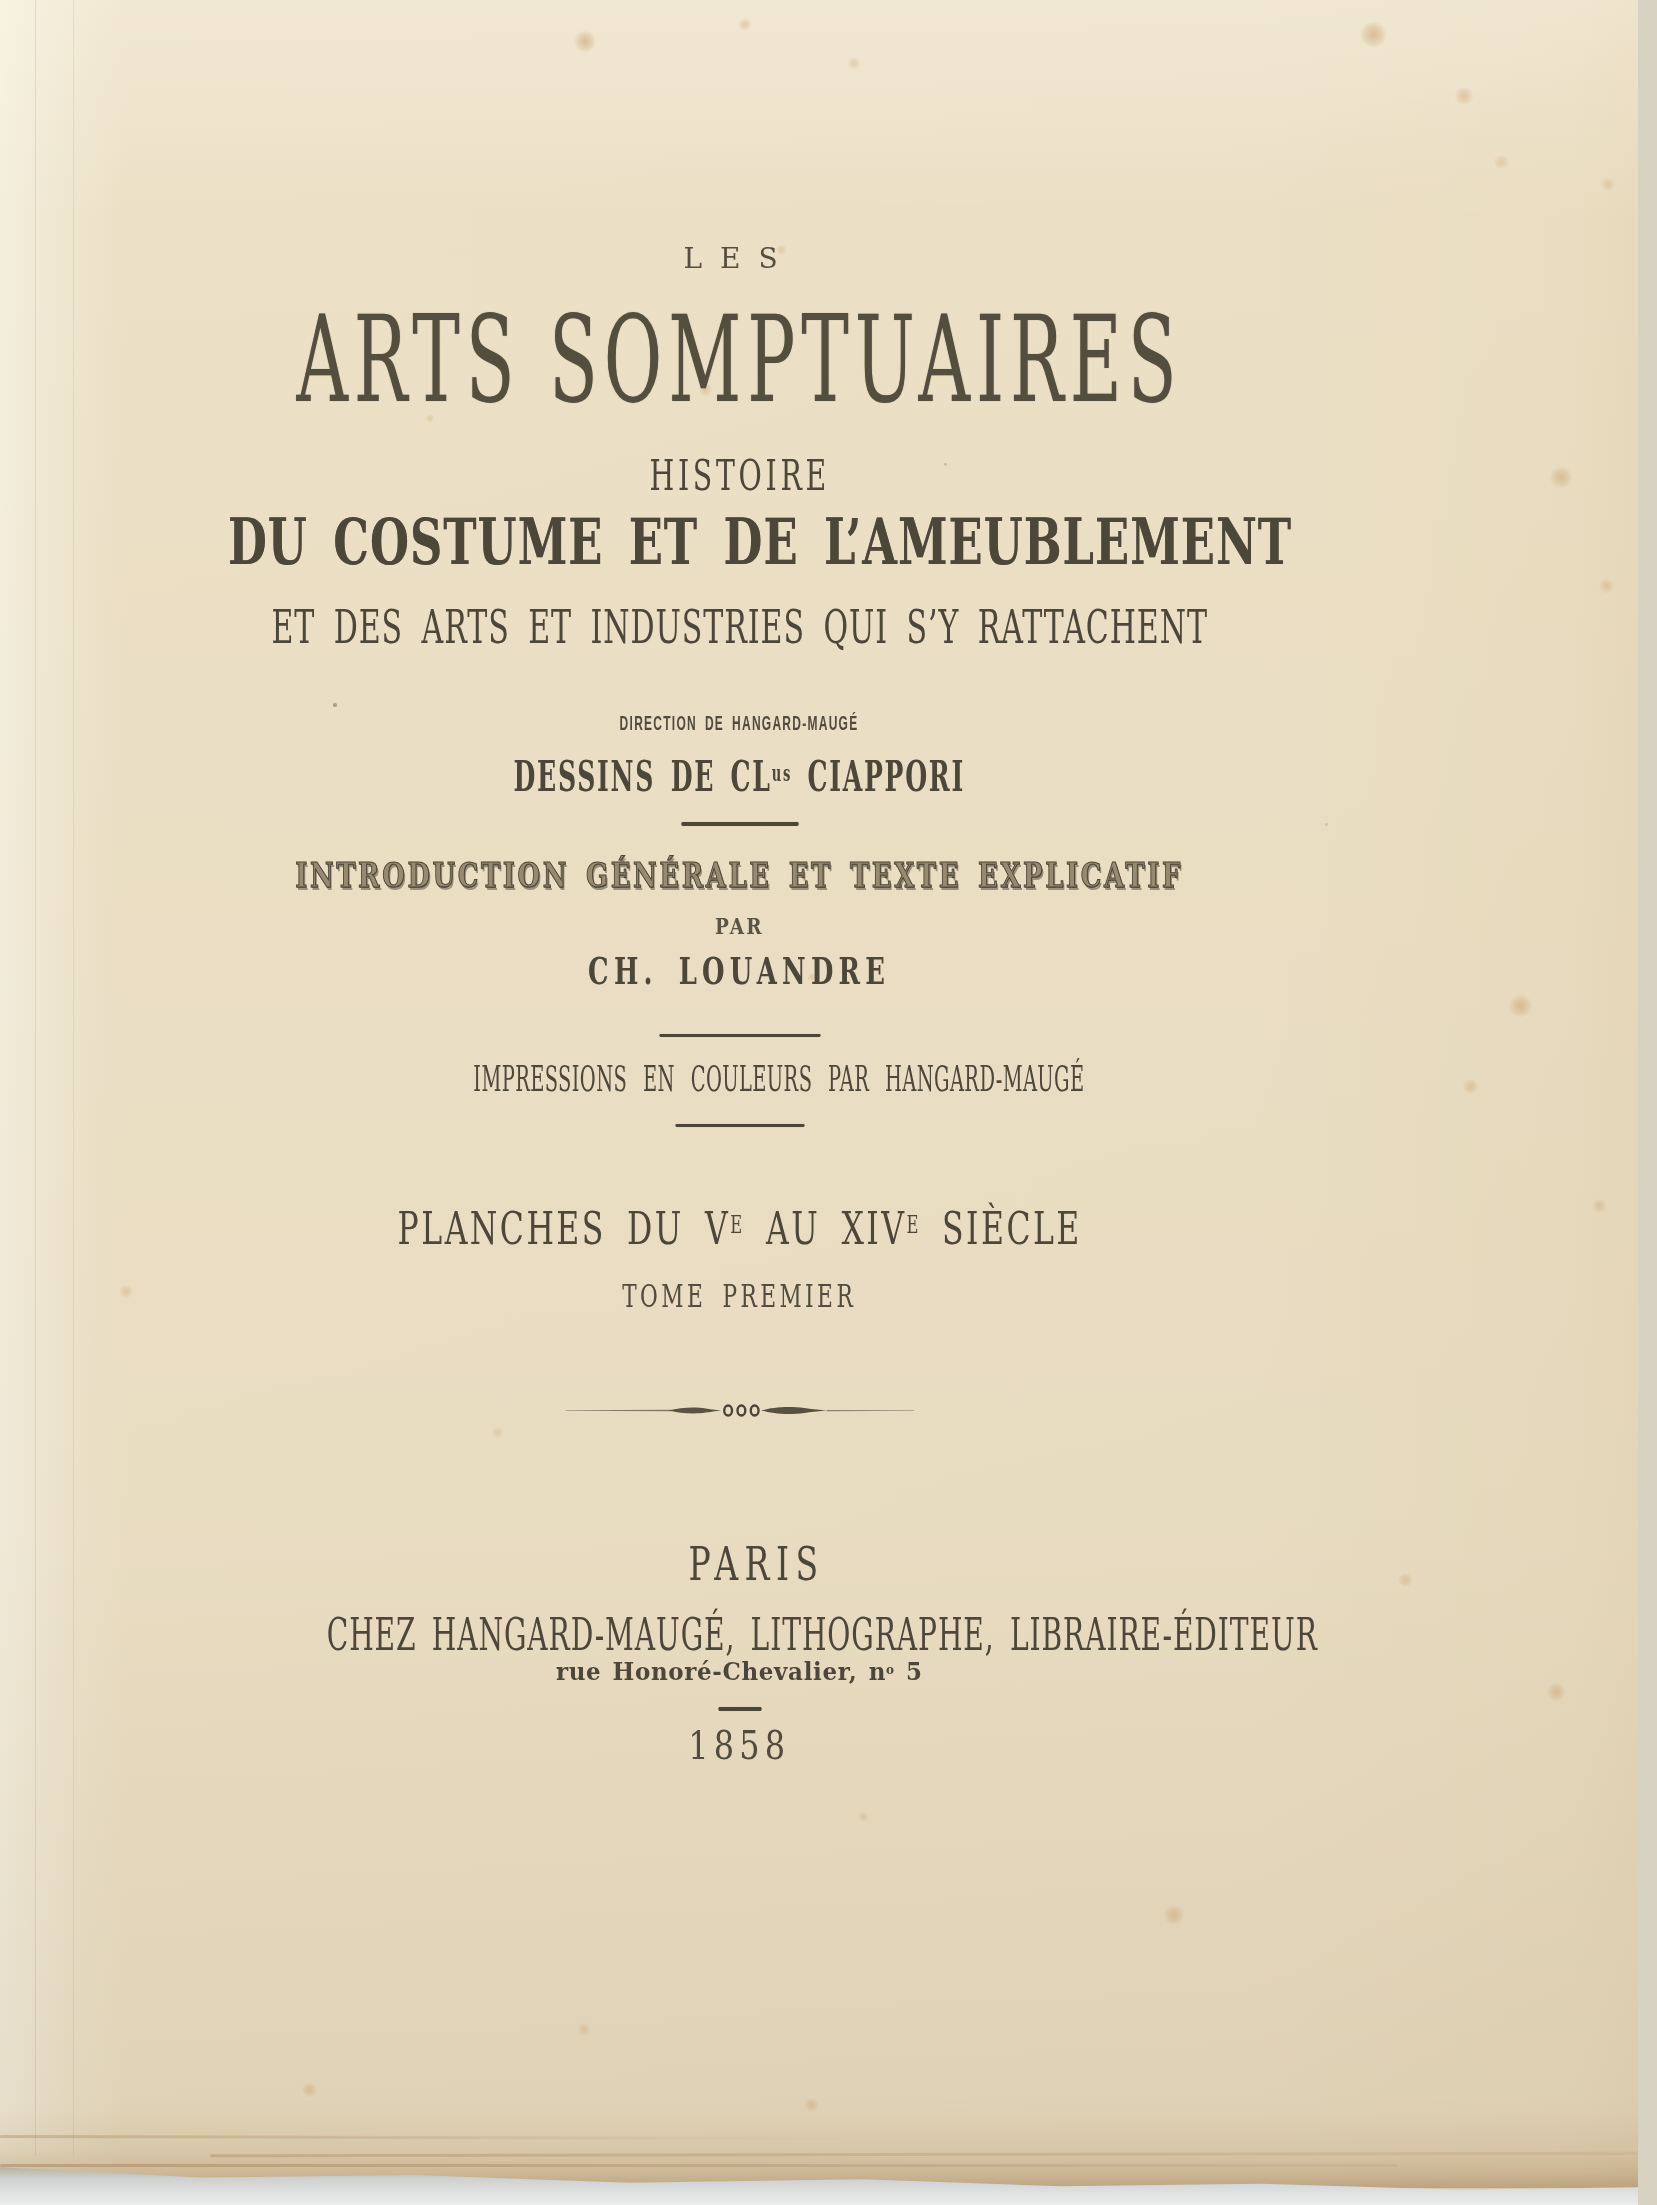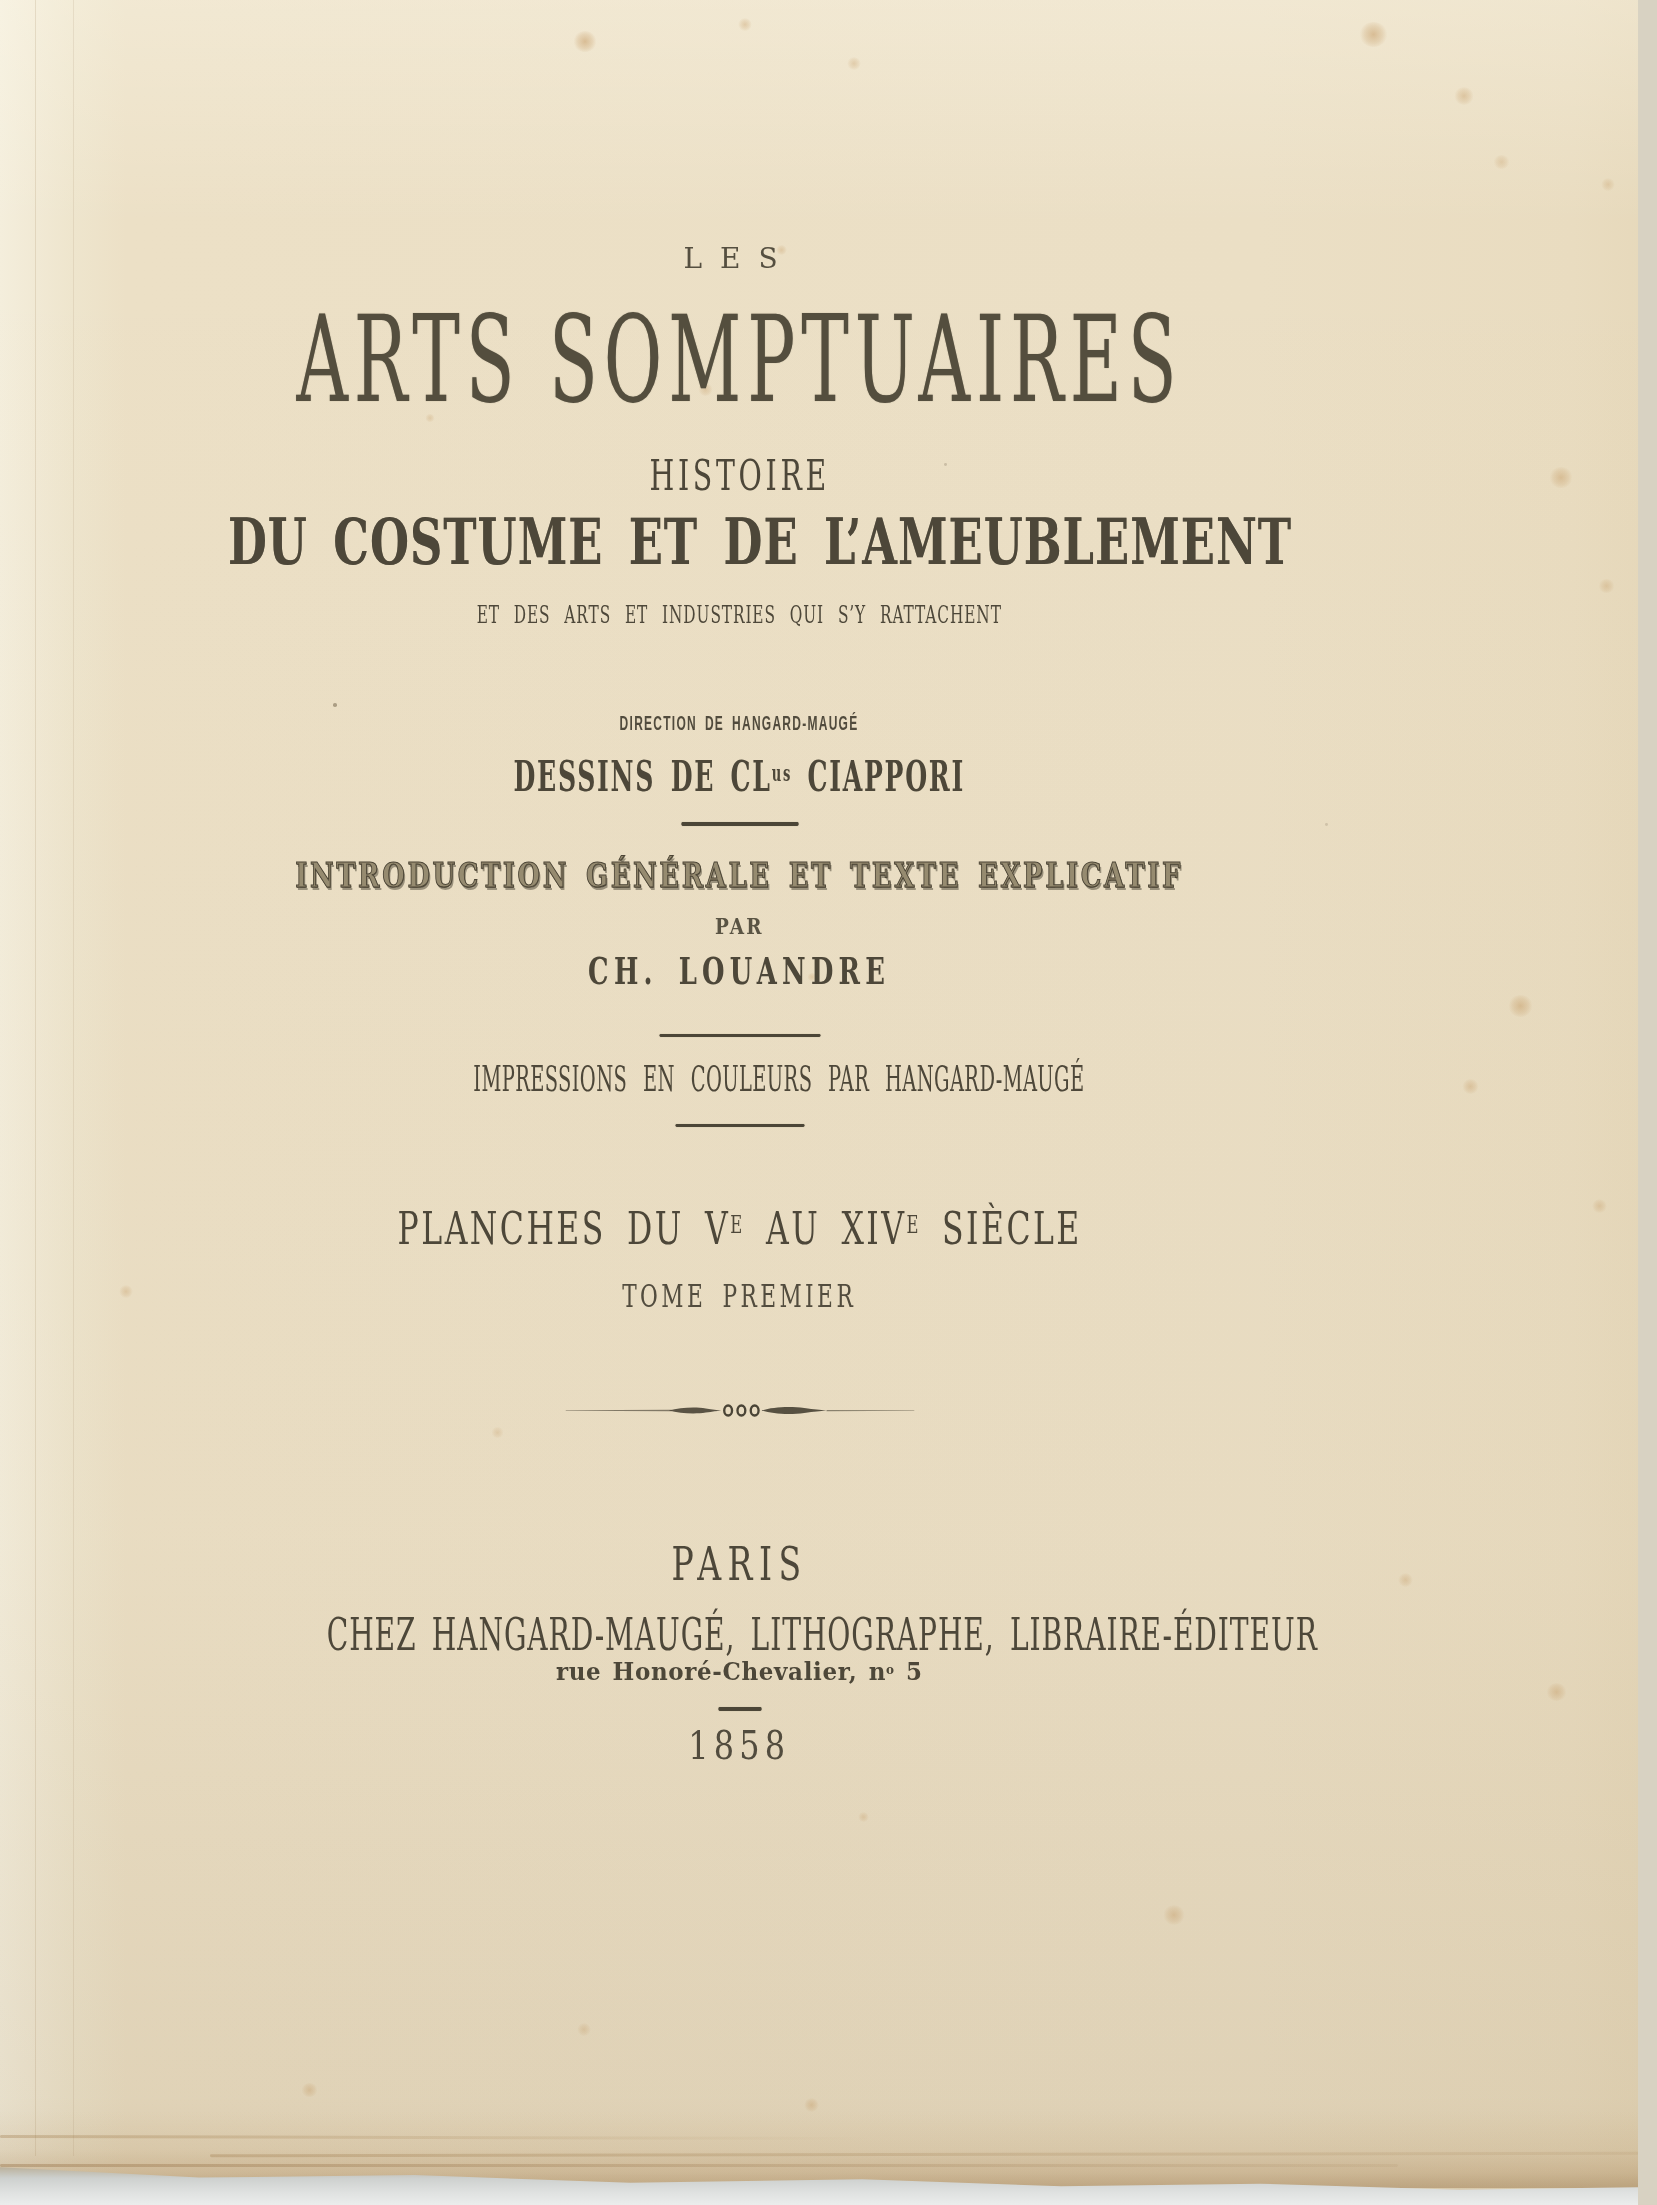--- a/index.html
+++ b/index.html
@@ -24,34 +24,34 @@
   .line{position:absolute;left:0;width:100%;line-height:1;white-space:nowrap;}
   .sx{display:inline-block;transform:scaleX(var(--sx,1));transform-origin:50% 50%;}
   sup{font-size:.52em;position:relative;top:-.48em;vertical-align:baseline;}
 
   .l-les        {top:245px;font-size:28px;letter-spacing:18px;color:#554f40;}
   .l-main       {top:301px;font-size:119px;letter-spacing:9.8px;--sx:.60;color:#544e3e;
                  text-shadow:0 0 1.4px rgba(84,78,62,.45);}
   .l-histoire   {top:454px;font-size:43px;letter-spacing:5.6px;--sx:.66;}
   .l-costume    {top:510px;font-size:64px;font-weight:bold;letter-spacing:1.4px;word-spacing:12.6px;--sx:.70;
                  text-shadow:0 0 0.7px rgba(77,71,57,.5);}
-  .l-artsind    {top:603px;font-size:24px;letter-spacing:1.4px;word-spacing:12.6px;--sx:.64;}
+  .l-artsind    {top:603px;font-size:47px;letter-spacing:1.4px;word-spacing:12.6px;--sx:.64;}
   .l-sousla     {top:671px;font-size:21px;letter-spacing:3.5px;--sx:.78;color:#5a5444;}
   .l-direction  {top:713px;font-size:20px;font-weight:bold;letter-spacing:2.1px;word-spacing:5.6px;--sx:.60;
                  font-family:"Liberation Sans", sans-serif;color:#514b3d;}
   .l-dessins    {top:756px;font-size:42px;font-weight:bold;letter-spacing:2.8px;word-spacing:8.4px;--sx:.60;}
   .l-intro      {top:858px;font-size:34px;font-weight:bold;letter-spacing:3.5px;word-spacing:7px;--sx:.76;}
   .l-intro .sx  {color:#968b70;-webkit-text-stroke:1.1px #4c4536;
                  text-shadow:2.1px 2.8px 0 rgba(76,69,54,.50), 0.7px 0.7px 0 rgba(76,69,54,.75);}
   .l-par        {top:914px;font-size:23px;letter-spacing:2.8px;--sx:.80;color:#5a5444;font-weight:bold;}
   .l-author     {top:952px;font-size:38px;font-weight:bold;letter-spacing:7.7px;word-spacing:9.8px;--sx:.68;}
   .l-impress    {top:1061px;font-size:36px;letter-spacing:0.7px;word-spacing:17px;margin-left:39px;--sx:.54;}
   .l-planches   {top:1206px;font-size:45px;letter-spacing:3.5px;word-spacing:12.6px;--sx:.70;}
   .l-tome       {top:1281px;font-size:31px;letter-spacing:4.9px;word-spacing:8.4px;--sx:.70;color:#524c3e;}
-  .l-paris      {top:1541px;font-size:46px;letter-spacing:9px;--sx:.72;}
+  .l-paris      {top:1541px;font-size:46px;letter-spacing:9px;padding-left:17px;--sx:.72;}
   .l-publisher  {top:1613px;font-size:44px;letter-spacing:1.4px;word-spacing:8.4px;margin-left:48px;--sx:.64;}
   .l-address    {top:1659px;font-size:25px;font-weight:bold;letter-spacing:0.7px;word-spacing:2.8px;--sx:.92;}
   .l-year       {top:1726px;font-size:39px;font-weight:normal;letter-spacing:6.3px;--sx:.82;color:#524c3e;}
 
   .rule{position:absolute;left:50%;transform:translateX(-50%);background:#4c4637;border-radius:1.4px;
         box-shadow:0 0 0.7px rgba(76,70,55,.6);}
   .rule-1{top:822px;width:117px;height:3.5px;}
   .rule-2{top:1034px;width:161px;height:2.8px;}
   .rule-3{top:1124px;width:129px;height:2.8px;}
   .rule-dash{top:1707px;width:43px;height:3.5px;}

